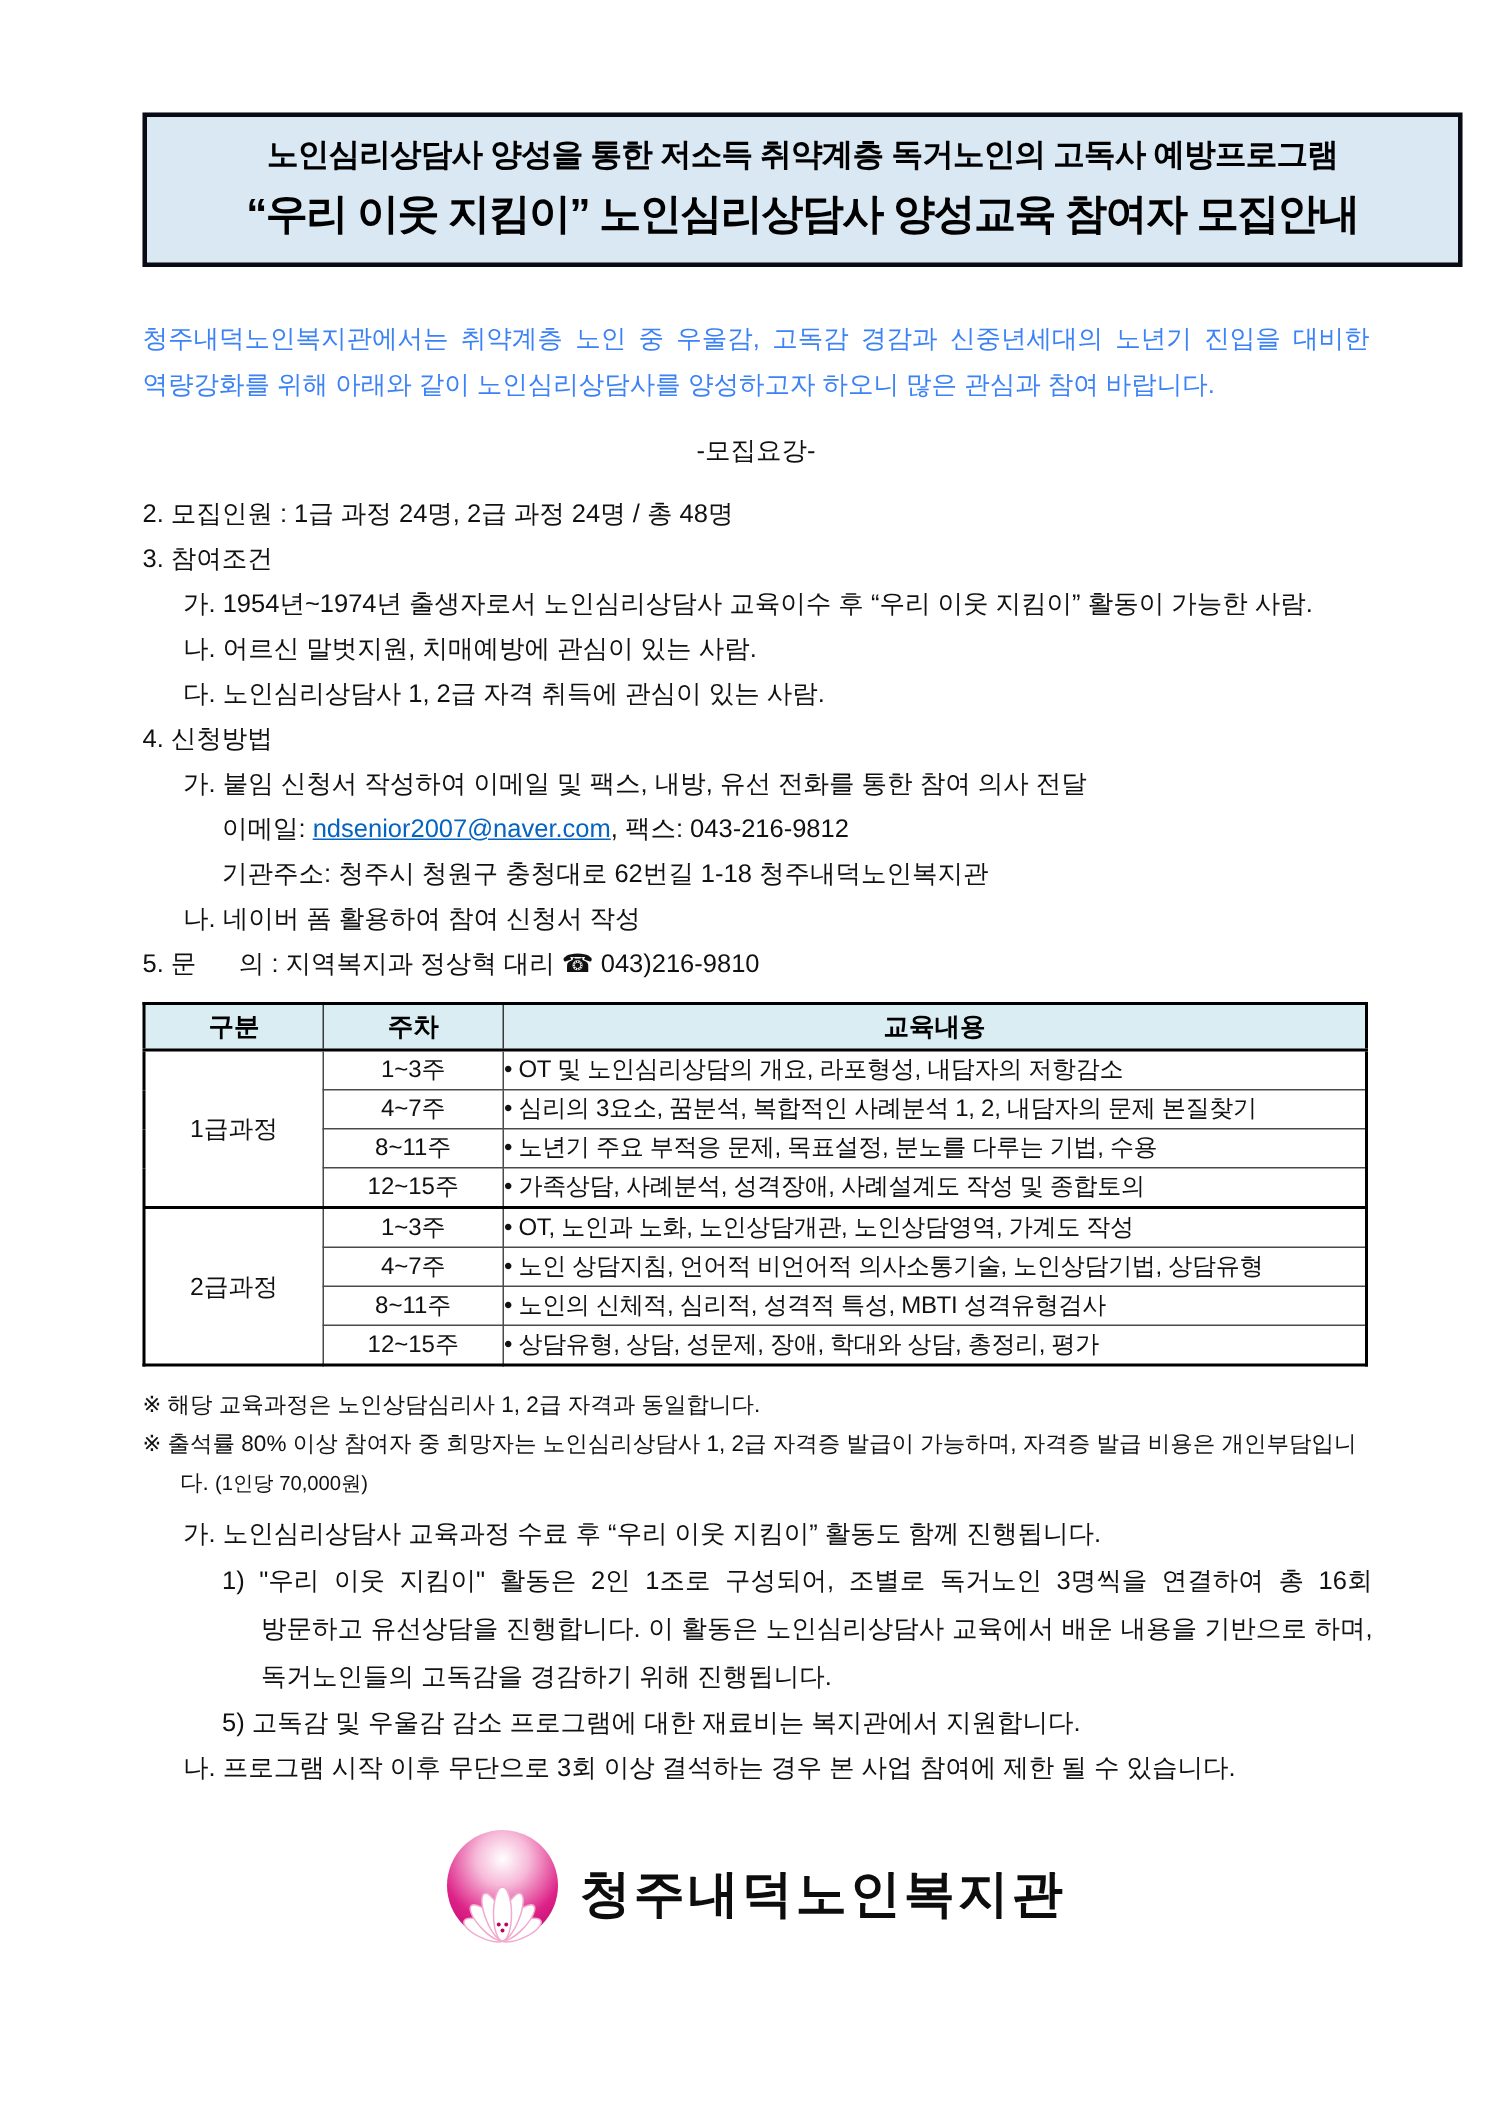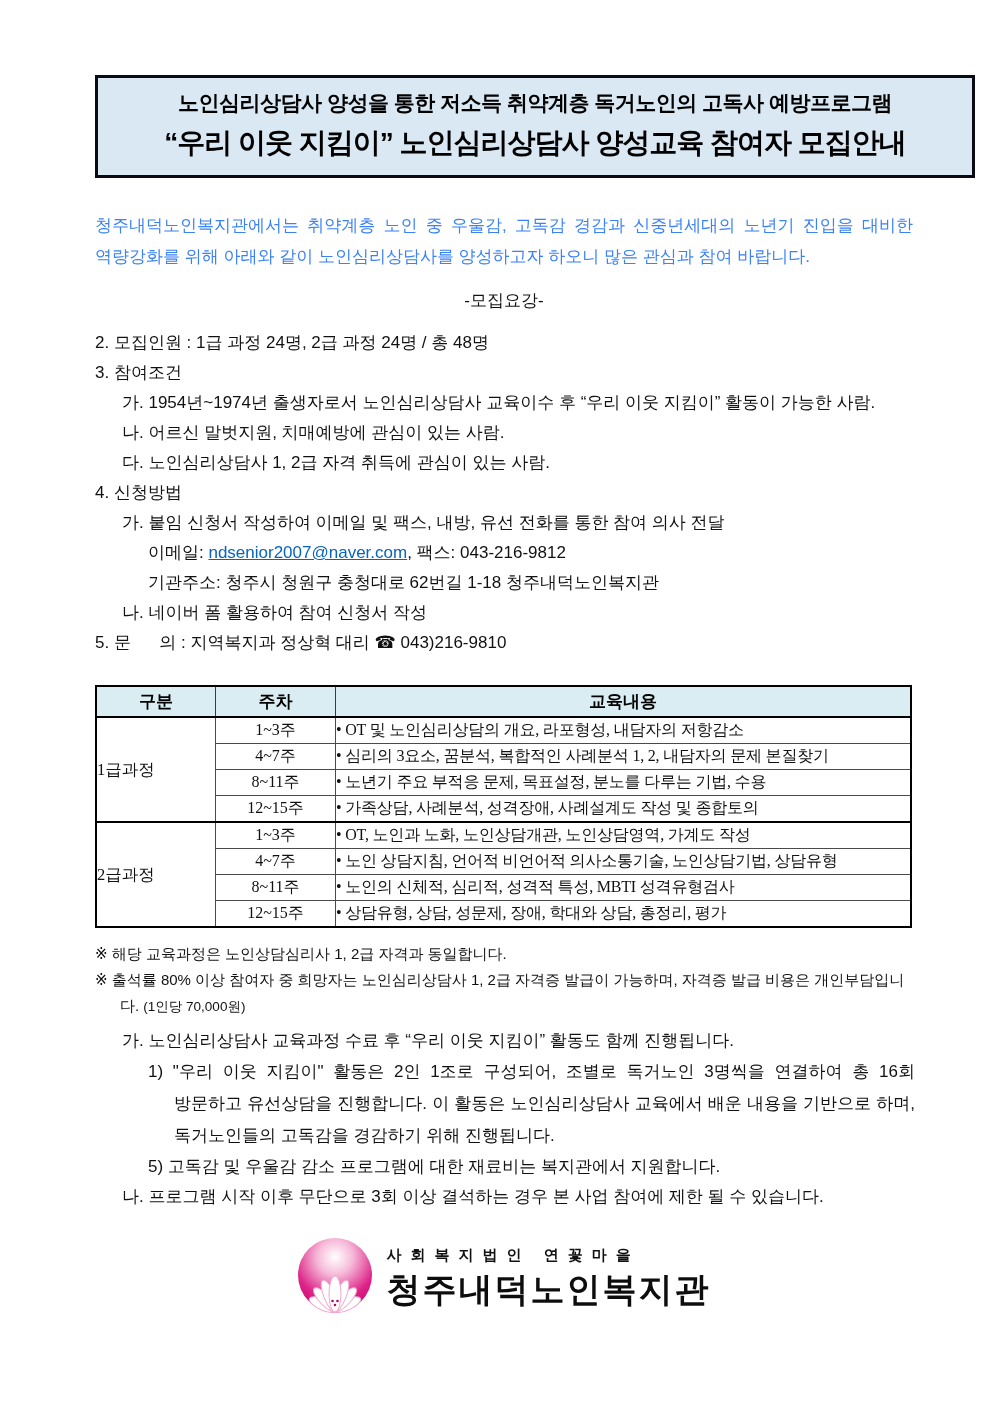--- a/index.html
+++ b/index.html
@@ -33,32 +33,32 @@
   
   .list{font-size:17px;line-height:30px;color:#111;width:820px;}
   .line{white-space:pre-wrap;}
   .ind1{padding-left:27px;}
   .ind2{padding-left:53px;}
   .b{font-weight:700;}
   a.email{color:#0563c1;text-decoration:underline;}
 
   
   table.sched{
-    border-collapse:collapse;margin-top:27px;width:817px;
-    font-size:16px;color:#111;table-layout:fixed;font-family:Liberation Serif, serif;
+    border-collapse:collapse;margin-top:10px;width:817px;
+    font-size:16px;color:#111;table-layout:fixed;
   }
   table.sched{border:2px solid #000;}
   table.sched th{
     background:#d9edf2;border:1px solid #3a3a3a;border-bottom:2px solid #000;
     font-size:17px;font-weight:700;padding:3px 0;color:#000;
   }
   table.sched td{border:1px solid #4a4a4a;padding:1px 0;height:23px;}
   td.week{text-align:center;width:119px;}
   th.c1{width:118px;} th.c2{width:119px;}
-  td.group{text-align:left;font-size:16.5px;}
+  td.group{text-align:center;font-size:16.5px;}
   td.content{text-align:left;padding-left:9px;letter-spacing:-0.2px;}
   tr.group-start td{border-top:2px solid #000;}
 
   
   .notes{margin-top:13px;font-size:15px;line-height:26px;color:#111;width:824px;}
   .note-hang{padding-left:25px;text-indent:-25px;}
   .paren-small{font-size:13.5px;}
 
   
   .guide{margin-top:6px;font-size:17px;line-height:30px;color:#111;width:820px;}
@@ -180,18 +180,17 @@
           <ellipse cx="0" cy="-15" rx="5.5" ry="17" transform="rotate(-22)" fill="#ffffff" stroke="#f2a9ce" stroke-width="1"></ellipse>
           <ellipse cx="0" cy="-15" rx="5.5" ry="17" transform="rotate(22)" fill="#ffffff" stroke="#f2a9ce" stroke-width="1"></ellipse>
           <ellipse cx="0" cy="-16" rx="6" ry="18" fill="#ffffff" stroke="#f2a9ce" stroke-width="1"></ellipse>
           <circle cx="-2.5" cy="-9" r="1.3" fill="#b3076a"></circle>
           <circle cx="2.5" cy="-9" r="1.3" fill="#b3076a"></circle>
           <circle cx="0" cy="-5" r="1.3" fill="#b3076a"></circle>
         </g>
       </svg>
     </span>
     <div class="logo-text">
-      <div class="org-small">사회복지법인 연꽃마을</div>
       <div class="org-large">청주내덕노인복지관</div>
     </div>
   </div>
 
 </div>
 
 </body></html>

